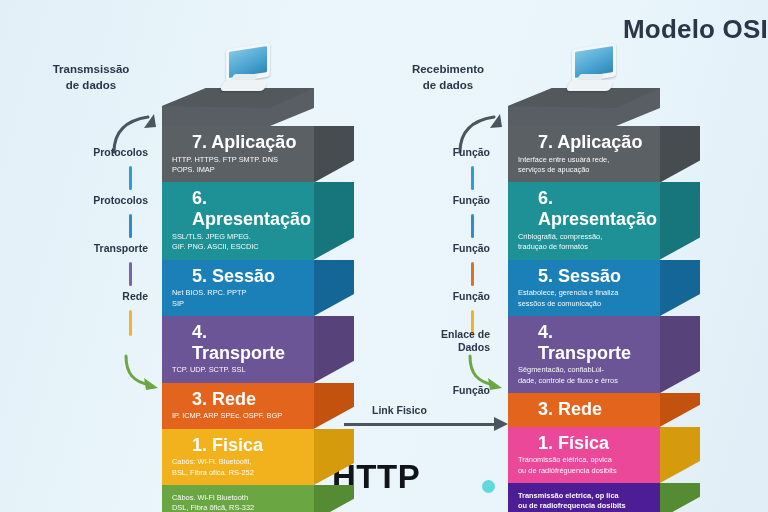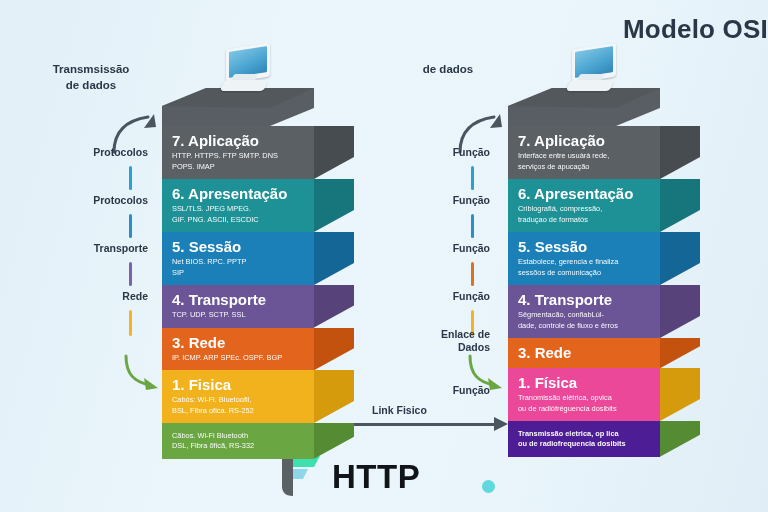--- a/index.html
+++ b/index.html
@@ -59,21 +59,21 @@
     position: absolute; left: 4px; top: 34px; width: 44px; height: 11px;
     background: #eef3f6; border-radius: 4px; transform: skewX(-24deg);
     box-shadow: 0 1px 2px rgba(0,0,0,.2);
   }
 
   .layer { position: relative; }
   .layer .front {
     position: relative; width: 152px; padding: 6px 10px 7px 10px;
     color: #fff; z-index: 2;
   }
-  .layer .lname { font-size: 15px; font-weight: bold; line-height: 1.15; }
+  .layer .lname { font-size: 18px; font-weight: bold; line-height: 1.15; margin-left: 20px; }
   .layer .ldesc { font-size: 7.4px; line-height: 1.4; margin-top: 2px; opacity: .97; }
   .layer .side3d {
     position: absolute; left: 152px; top: 0; width: 40px; height: 100%;
     z-index: 1;
     clip-path: polygon(0 0, 40px -22px, 40px calc(100% - 22px), 0 100%);
   }
 
   
   .sidecol { position: absolute; }
   .sidecol.left  { left: 18px;  top: 62px; width: 146px; }
@@ -155,20 +155,21 @@
 
 
   <svg class="arrowsvg" style="left:120px; top:354px;" width="48" height="40">
     <path d="M6,2 C6,20 14,28 30,31" stroke="#6aa743" stroke-width="3" fill="none" stroke-linecap="round"></path>
     <path d="M38,34 L24,24 L26,36 Z" fill="#6aa743"></path>
   </svg>
 
 
   <div class="sidecol right">
     <div class="flowtitle">
+      <div>Recebimento</div>
       <div>de dados</div>
     </div>
   </div>
 
   <svg class="arrowsvg" style="left:454px; top:112px;" width="60" height="42">
     <path d="M6,40 C6,18 20,8 40,5" stroke="#4a5560" stroke-width="3" fill="none" stroke-linecap="round"></path>
     <path d="M46,2 L36,16 L48,15 Z" fill="#4a5560"></path>
   </svg>
 
   <div class="slabel" style="left:384px; top:146px; width:106px;">Função</div>

